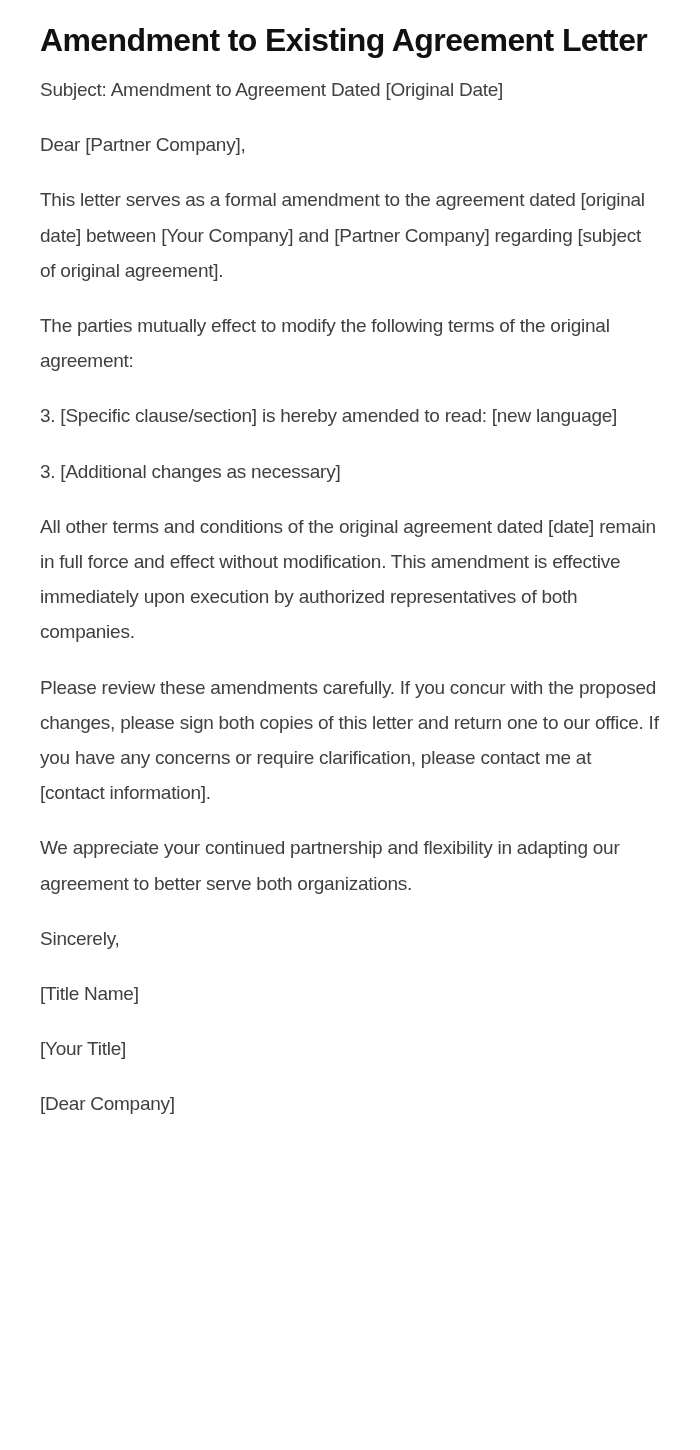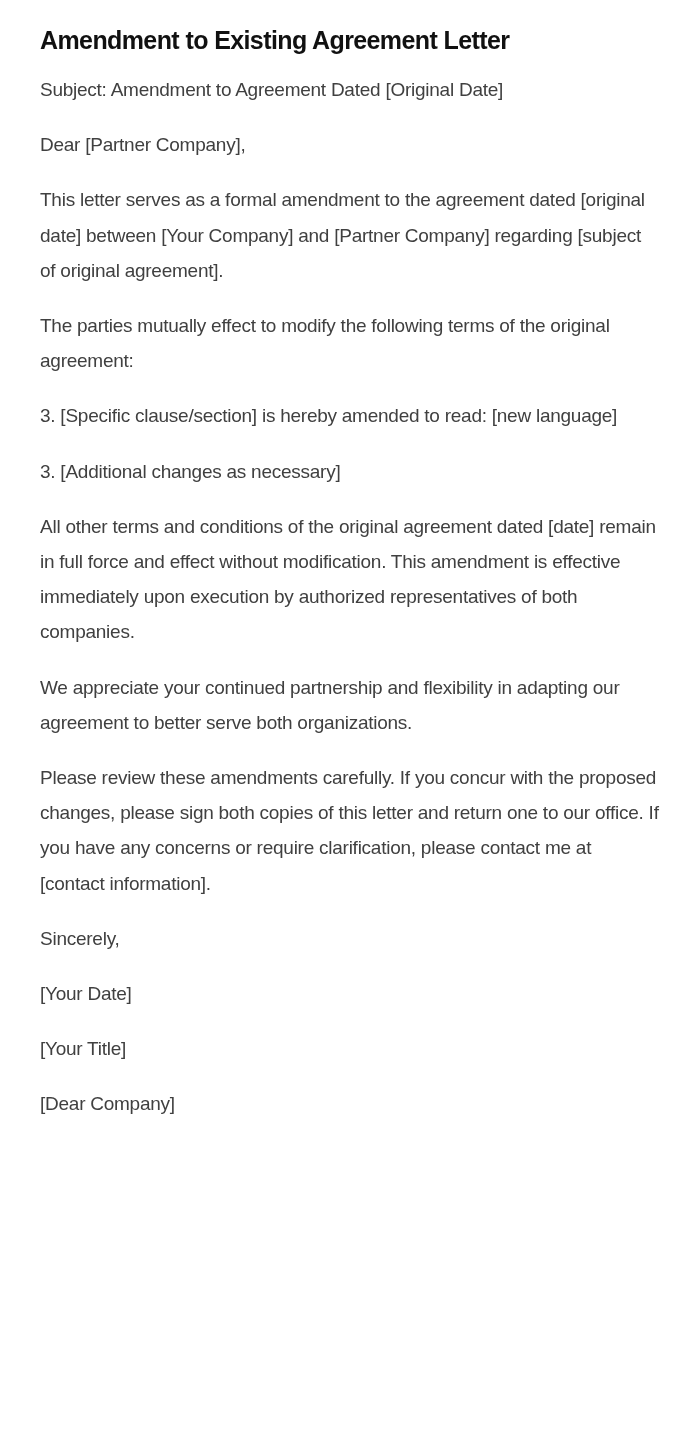--- a/index.html
+++ b/index.html
@@ -7,21 +7,21 @@
       width: 700px;
       height: 1450px;
       overflow: hidden;
       font-family: "Liberation Sans", sans-serif;
       color: #1a1a1a;
     }
     .page { padding: 22px 40px 0 40px; }
     h1 {
       font-family: "Liberation Sans", sans-serif;
       font-weight: bold;
-      font-size: 25px;
+      font-size: 32px;
       letter-spacing: -0.6px;
       margin: 0 0 14px 0;
       line-height: 36px;
       color: #111111;
     }
     p {
       font-size: 19px;
       line-height: 35.2px;
       letter-spacing: -0.25px;
       margin: 0 0 20px 0;
@@ -33,19 +33,19 @@
 
 <div class="page">
   <h1>Amendment to Existing Agreement Letter</h1>
   <p>Subject: Amendment to Agreement Dated [Original Date]</p>
   <p>Dear [Partner Company],</p>
   <p>This letter serves as a formal amendment to the agreement dated [original date] between [Your Company] and [Partner Company] regarding [subject of original agreement].</p>
   <p>The parties mutually effect to modify the following terms of the original agreement:</p>
   <p>3. [Specific clause/section] is hereby amended to read: [new language]</p>
   <p>3. [Additional changes as necessary]</p>
   <p>All other terms and conditions of the original agreement dated [date] remain in full force and effect without modification. This amendment is effective immediately upon execution by authorized representatives of both companies.</p>
+  <p>Please review these amendments carefully. If you concur with the proposed changes, please sign both copies of this letter and return one to our office. If you have any concerns or require clarification, please contact me at [contact information].</p>
   <p>We appreciate your continued partnership and flexibility in adapting our agreement to better serve both organizations.</p>
-  <p>Please review these amendments carefully. If you concur with the proposed changes, please sign both copies of this letter and return one to our office. If you have any concerns or require clarification, please contact me at [contact information].</p>
   <p>Sincerely,</p>
-  <p>[Your Date]</p>
+  <p>[Title Name]</p>
   <p>[Your Title]</p>
   <p>[Dear Company]</p>
 </div>
 
 </body></html>

